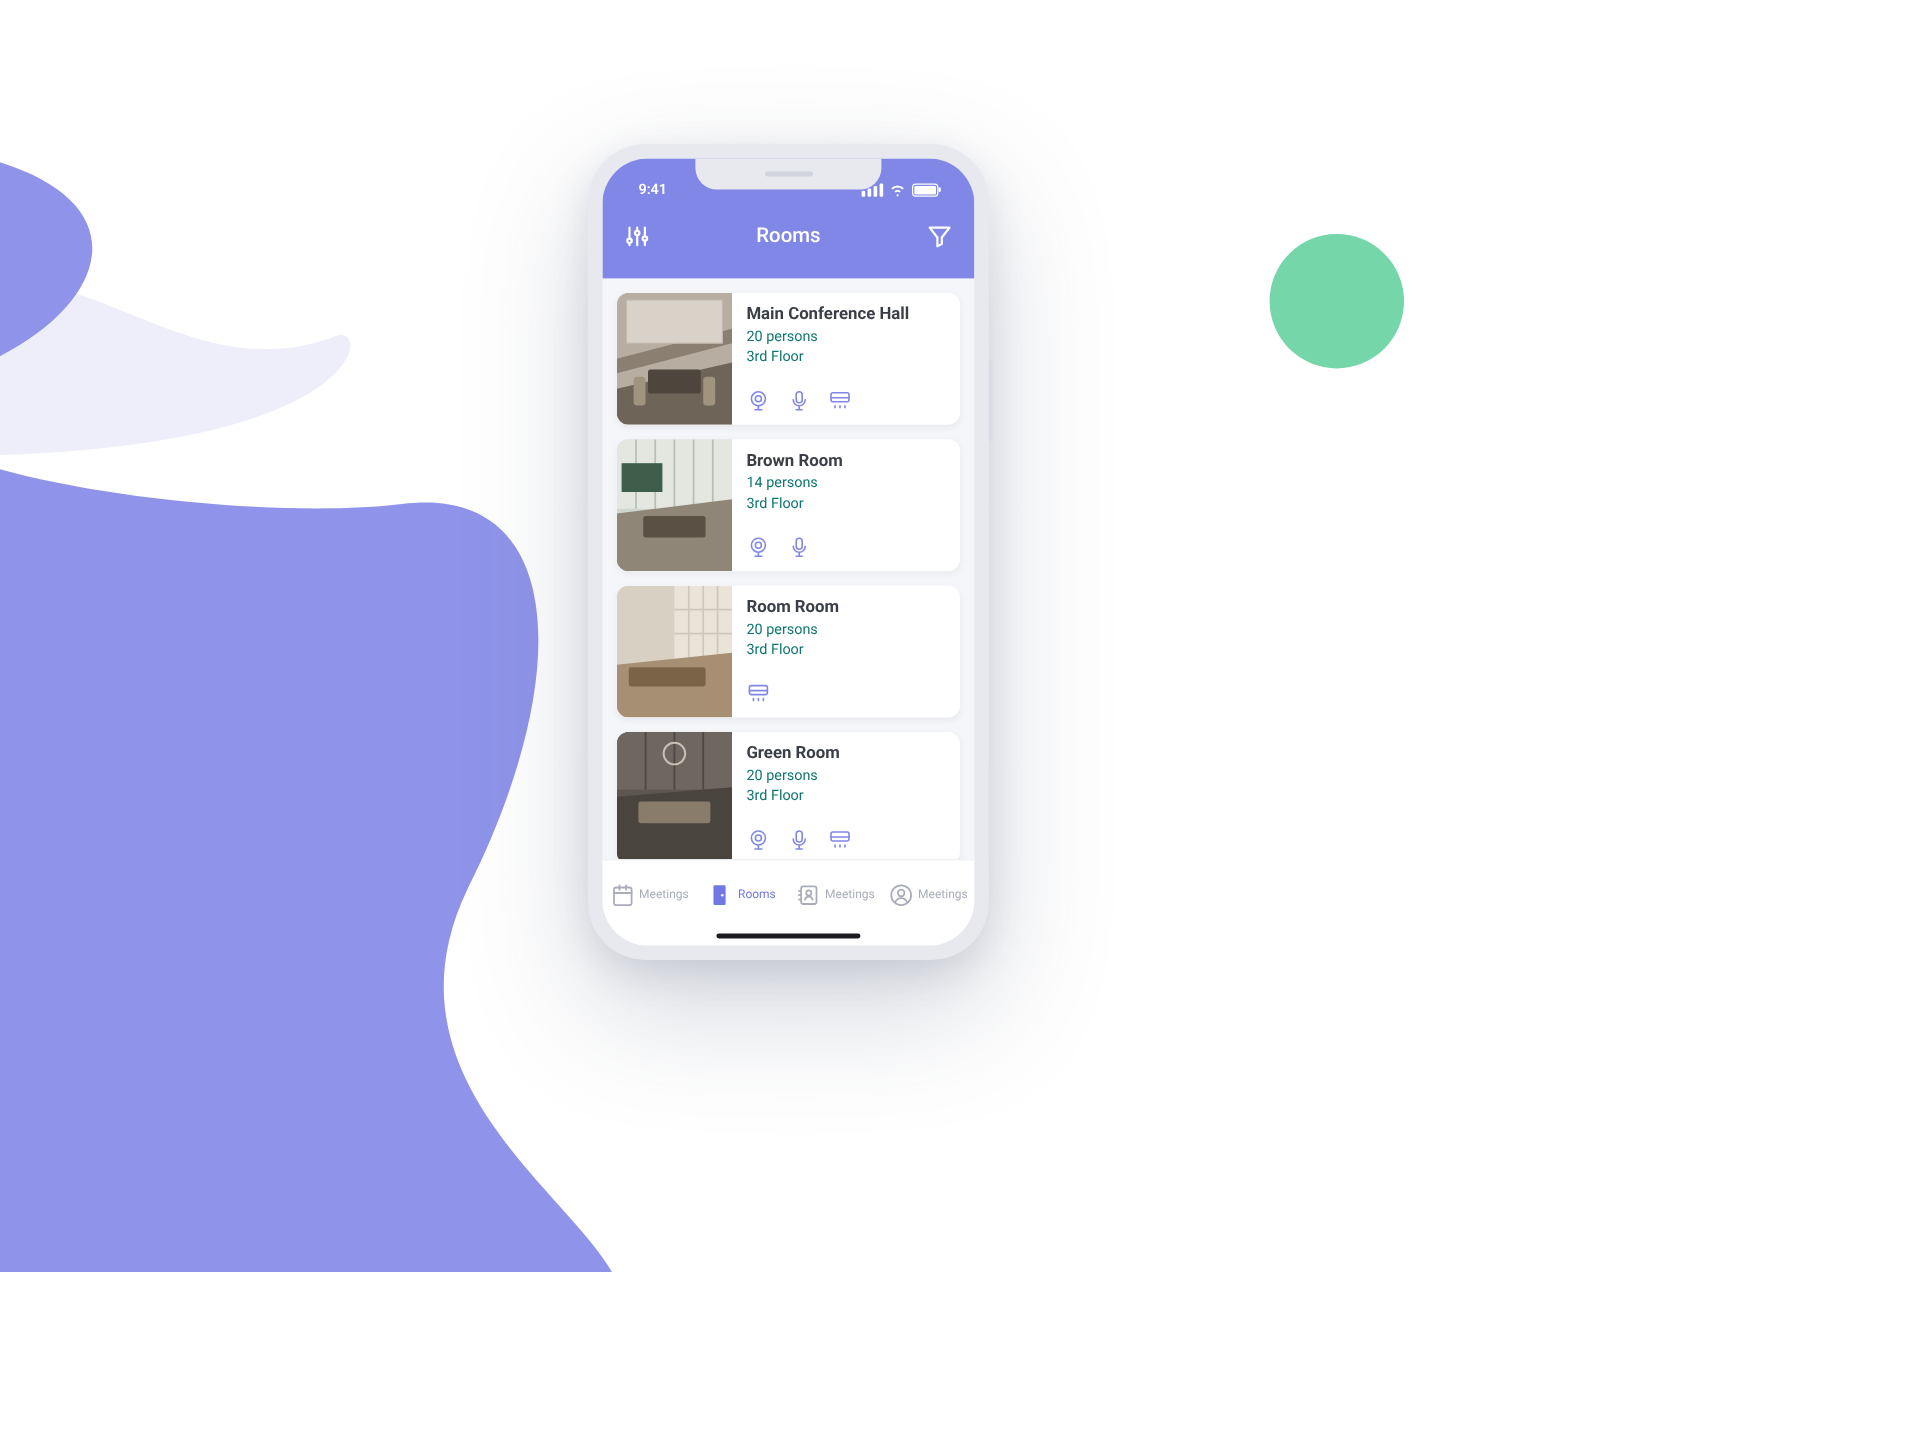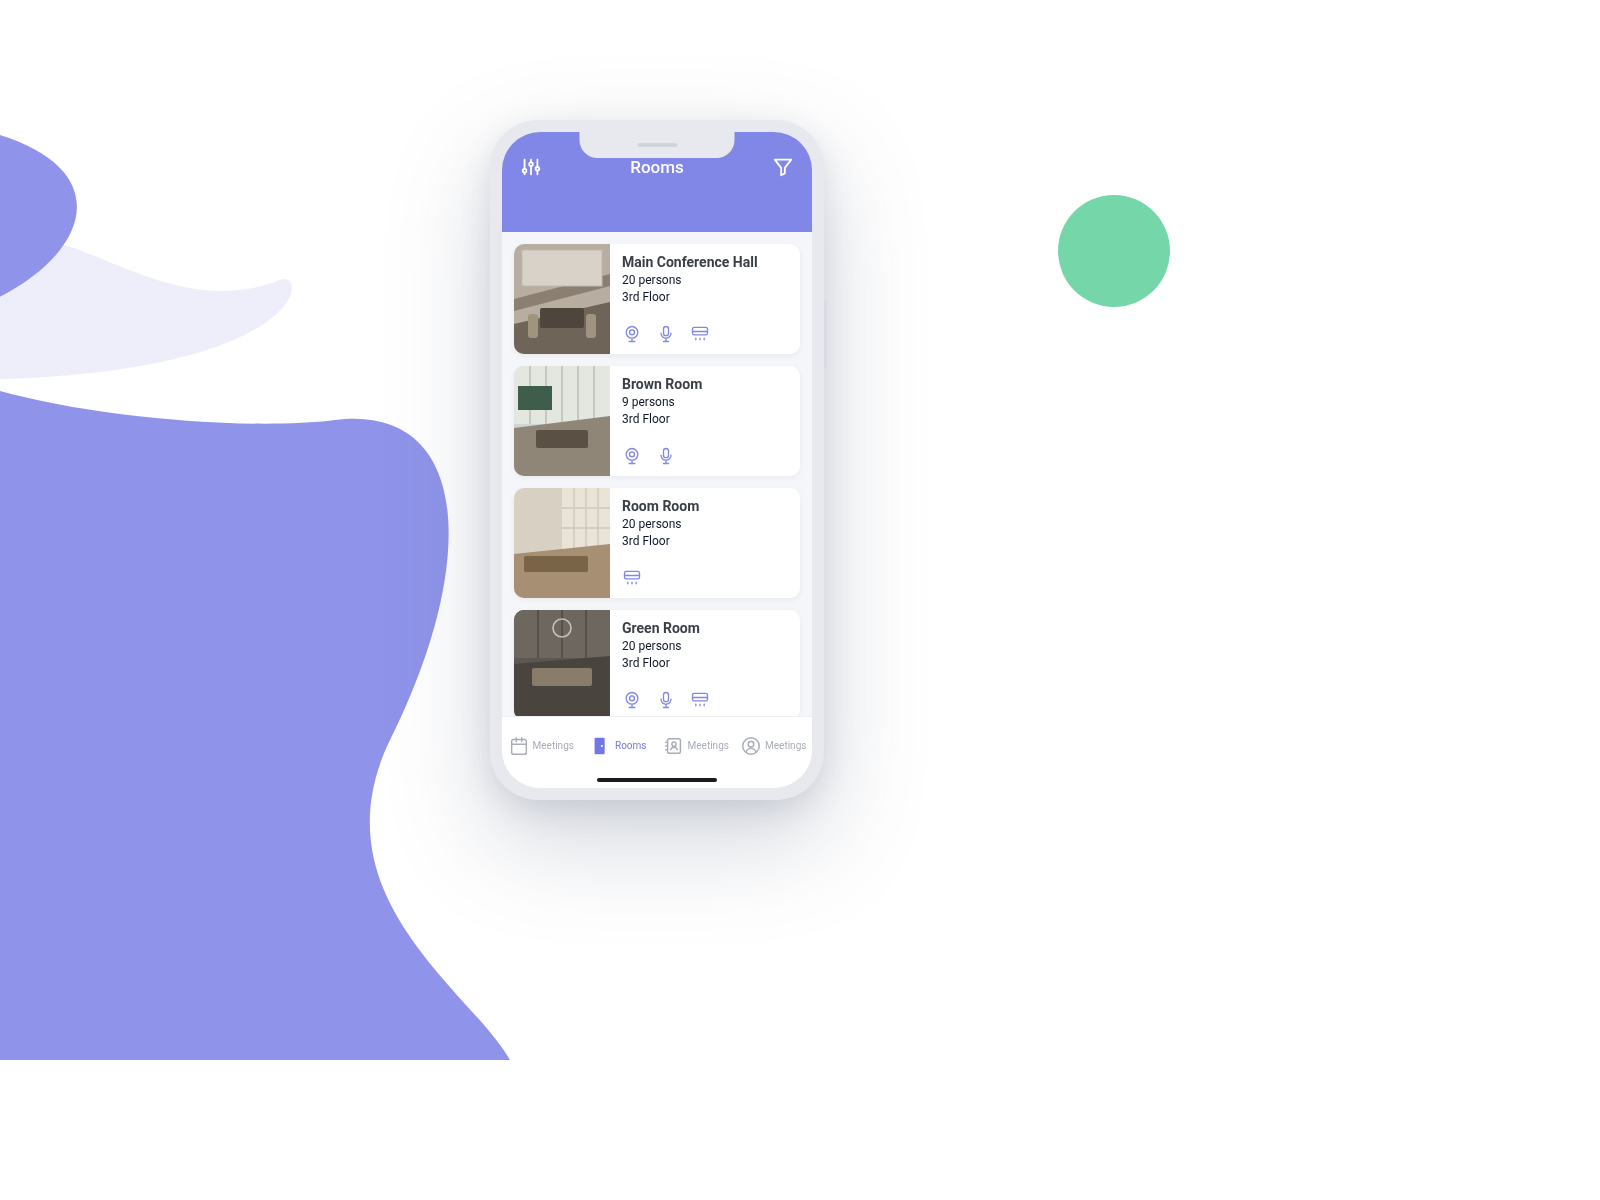--- a/index.html
+++ b/index.html
@@ -154,21 +154,21 @@
 .thumb svg{width:100%;height:100%;display:block;}
 .card-body{
   padding:10px 12px 8px;
   display:flex;
   flex-direction:column;
   gap:3px;
   flex:1;
   min-width:0;
 }
 .room-name{font-size:14px;font-weight:700;color:#3a3e46;white-space:nowrap;overflow:hidden;}
-.room-sub{font-size:12px;color:#0f172a;}
+.room-sub{font-size:12px;color:#0f766e;}
 .amenities{display:flex;gap:14px;margin-top:auto;padding-bottom:2px;}
 .amenity{width:20px;height:20px;color:#8187e6;}
 
 
 .tabbar{
   position:absolute;
   bottom:0;left:0;right:0;
   height:72px;
   background:#fff;
   border-top:1px solid #eceef3;
@@ -205,20 +205,35 @@
 <svg class="blob-purple" viewBox="0 0 950 950">
   <path d="M0 0 C 400 -30, 380 130, 220 190 C 40 255, 420 320, 585 300 C 720 283, 730 440, 640 620 C 565 775, 720 870, 760 940 L 0 940 Z" fill="#8f94ea"></path>
 </svg>
 <div class="circle-green"></div>
 
 <div class="phone">
   <div class="screen">
     <div class="notch"></div>
 
     <div class="header">
+      <div class="statusbar">
+        <span>9:41</span>
+        <div class="status-right">
+          <span class="sig">
+              <span></span>
+              <span></span>
+              <span></span>
+              <span></span>
+            </span>
+          <svg class="wifi" viewBox="0 0 24 24">
+              <path fill="#fff" d="M12 18.5a1.6 1.6 0 1 0 0 3.2 1.6 1.6 0 0 0 0-3.2zm-4.6-4.2 1.9 1.9a4 4 0 0 1 5.4 0l1.9-1.9a6.7 6.7 0 0 0-9.2 0zM3 9.9l1.9 1.9a10.4 10.4 0 0 1 14.2 0L21 9.9a13 13 0 0 0-18 0z"></path>
+            </svg>
+          <span class="batt"></span>
+        </div>
+      </div>
       <div class="navbar">
         <div class="icon-btn">
           <svg viewBox="0 0 24 24" fill="none" stroke="#fff" stroke-width="2" stroke-linecap="round">
               <path d="M5 4v10M5 20v-2M12 4v3M12 20v-9M19 4v8M19 20v-4"></path>
               <circle cx="5" cy="16" r="2"></circle>
               <circle cx="12" cy="9" r="2"></circle>
               <circle cx="19" cy="14" r="2"></circle>
             </svg>
         </div>
         <div class="title">Rooms</div>
@@ -279,21 +294,21 @@
                 <line x1="64" y1="0" x2="64" y2="58"></line>
                 <line x1="80" y1="0" x2="80" y2="58"></line>
               </g>
               <rect x="4" y="20" width="34" height="24" fill="#3e5d4a"></rect>
               <polygon points="0,62 96,50 96,110 0,110" fill="#8f8678"></polygon>
               <rect x="22" y="64" width="52" height="18" rx="2" fill="#5a5144"></rect>
             </svg>
         </div>
         <div class="card-body">
           <div class="room-name">Brown Room</div>
-          <div class="room-sub">9 persons</div>
+          <div class="room-sub">14 persons</div>
           <div class="room-sub">3rd Floor</div>
           <div class="amenities">
             <span class="amenity"><svg viewBox="0 0 24 24" fill="none" stroke="currentColor" stroke-width="1.6">
                   <circle cx="12" cy="10" r="7"></circle>
                   <circle cx="12" cy="10" r="3"></circle>
                   <path d="M8 21h8M12 17v4"></path>
                 </svg></span>
             <span class="amenity"><svg viewBox="0 0 24 24" fill="none" stroke="currentColor" stroke-width="1.6" stroke-linecap="round">
                   <rect x="9" y="3" width="6" height="11" rx="3"></rect>
                   <path d="M6 11a6 6 0 0 0 12 0M12 17v4M9 21h6"></path>

